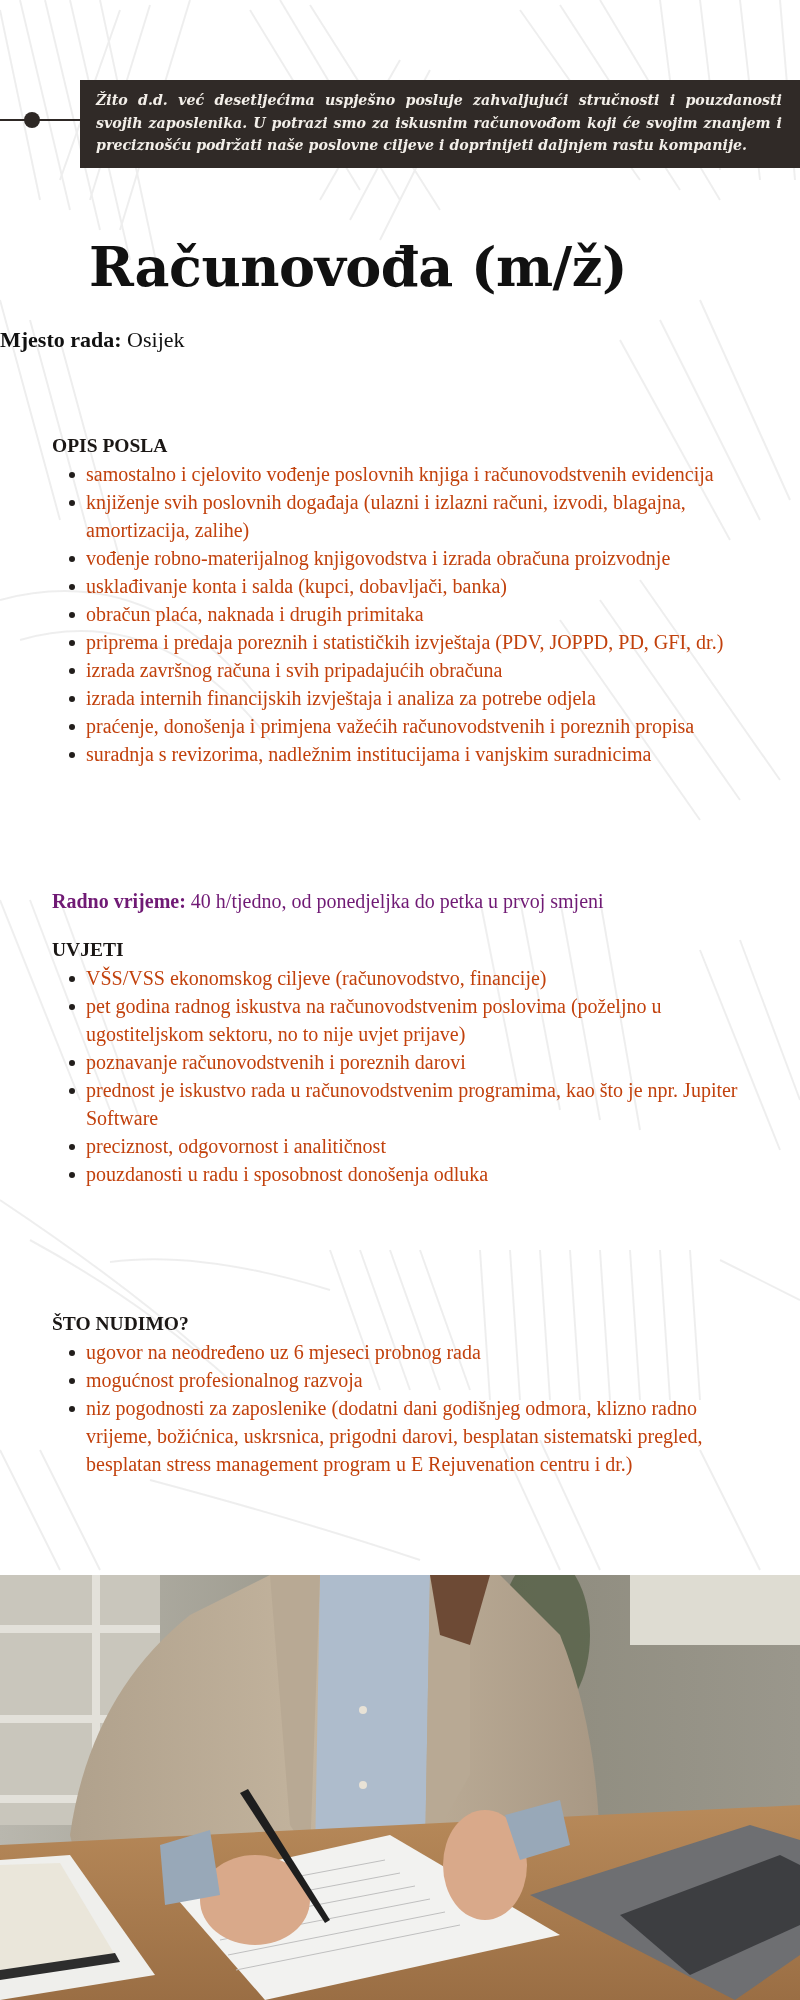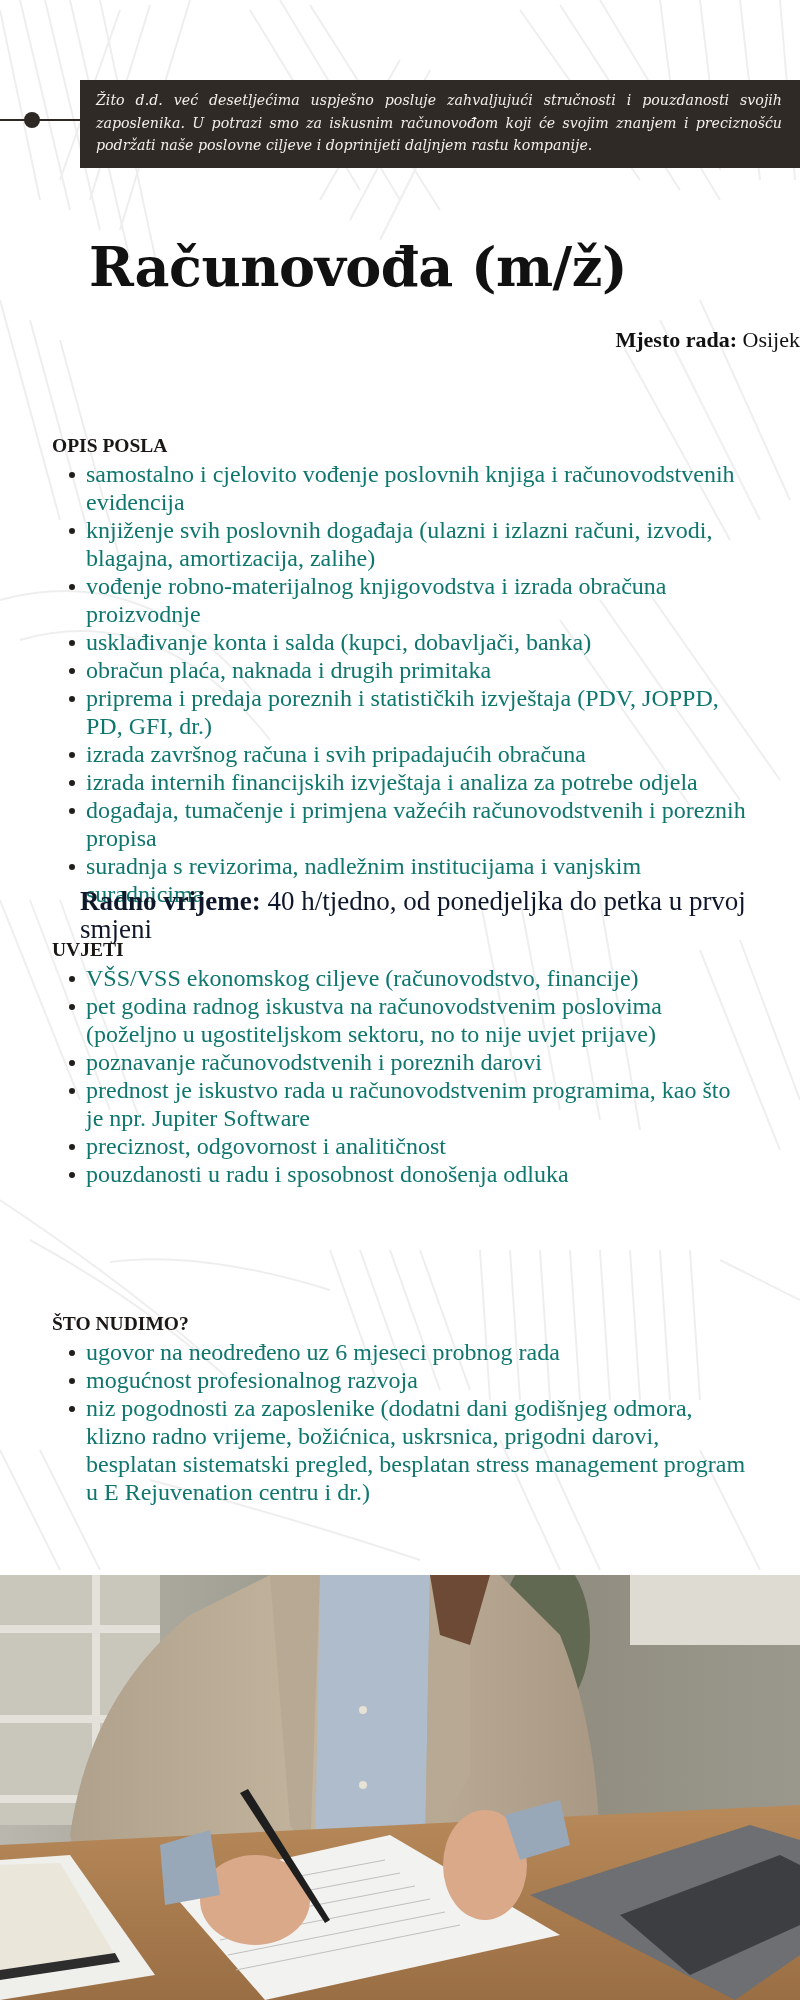--- a/index.html
+++ b/index.html
@@ -11,21 +11,21 @@
       font-family: "Liberation Serif", "DejaVu Serif", serif;
       color: #1e1a18;
       position: relative;
     }
     .bg-pattern {
       position: absolute; left: 0; top: 0; width: 800px; height: 1575px;
       z-index: 0;
     }
     .content { position: relative; z-index: 1; }
 
-    .intro-wrap { position: absolute; left: 0; top: 80px; width: 800px; height: 106px; }
+    .intro-wrap { position: absolute; left: 0; top: 80px; width: 800px; height: 106px; font-weight: bold; }
     .intro-line {
       position: absolute; left: 0; top: 39px; width: 82px; height: 2px; background: #2e2825;
     }
     .intro-dot {
       position: absolute; left: 24px; top: 32px; width: 16px; height: 16px; border-radius: 50%;
       background: #2e2825;
     }
     .intro-box {
       position: absolute; left: 80px; top: 0; width: 720px; height: 88px;
       background: #302a27; box-sizing: border-box;
@@ -37,46 +37,46 @@
       font-size: 14.2px; line-height: 22.5px; text-align: justify;
     }
 
     .title {
       position: absolute; left: 0; top: 232px; width: 716px; text-align: center;
       margin: 0; font-family: "DejaVu Serif", serif; font-weight: bold;
       font-size: 54px; line-height: 70px; color: #111;
       letter-spacing: -0.5px;
     }
     .location {
-      position: absolute; left: 0; top: 325px; width: 800px; text-align: right;
+      position: absolute; left: 0; top: 325px; width: 800px; text-align: left;
       font-size: 22px; line-height: 30px; color: #111;
     }
     .location .lbl { font-weight: bold; }
 
     .section { position: absolute; left: 52px; width: 700px; }
     .section h2 {
       margin: 0; font-size: 19.5px; line-height: 28px; font-weight: bold; color: #1b1715;
     }
     .section ul {
       margin: 0; padding-left: 34px; list-style: none;
     }
     .section li {
-      position: relative; font-size: 24px; line-height: 28px; color: #0f766e;
+      position: relative; font-size: 20px; line-height: 28px; color: #c2410c;
     }
     .section li::before {
       content: ""; position: absolute; left: -17px; top: 12px; width: 6px; height: 6px;
       border-radius: 50%; background: #221e1c;
     }
     #sec-opis { top: 432px; }
     #sec-uvjeti { top: 936px; }
     #sec-nudimo { top: 1310px; }
 
     .worktime {
       position: absolute; left: 52px; top: 887px; width: 720px;
-      font-size: 27px; line-height: 28px; color: #0f172a; margin-left: 28px;
+      font-size: 20px; line-height: 28px; color: #701a75;
     }
     .worktime .lbl { font-weight: bold; }
 
     .photo {
       position: absolute; left: 0; top: 1575px; width: 800px; height: 425px; overflow: hidden;
     }
   </style>
 </head>
 <body>
 
@@ -126,21 +126,21 @@
     <h2>OPIS POSLA</h2>
     <ul>
       <li>samostalno i cjelovito vođenje poslovnih knjiga i računovodstvenih evidencija</li>
       <li>knjiženje svih poslovnih događaja (ulazni i izlazni računi, izvodi, blagajna, amortizacija, zalihe)</li>
       <li>vođenje robno-materijalnog knjigovodstva i izrada obračuna proizvodnje</li>
       <li>usklađivanje konta i salda (kupci, dobavljači, banka)</li>
       <li>obračun plaća, naknada i drugih primitaka</li>
       <li>priprema i predaja poreznih i statističkih izvještaja (PDV, JOPPD, PD, GFI, dr.)</li>
       <li>izrada završnog računa i svih pripadajućih obračuna</li>
       <li>izrada internih financijskih izvještaja i analiza za potrebe odjela</li>
-      <li>događaja, tumačenje i primjena važećih računovodstvenih i poreznih propisa</li>
+      <li>praćenje, donošenja i primjena važećih računovodstvenih i poreznih propisa</li>
       <li>suradnja s revizorima, nadležnim institucijama i vanjskim suradnicima</li>
     </ul>
   </div>
 
   <div class="worktime">
     <span class="lbl">Radno vrijeme:</span>
     <span>40 h/tjedno, od ponedjeljka do petka u prvoj smjeni</span>
   </div>
 
   <div class="section" id="sec-uvjeti">

